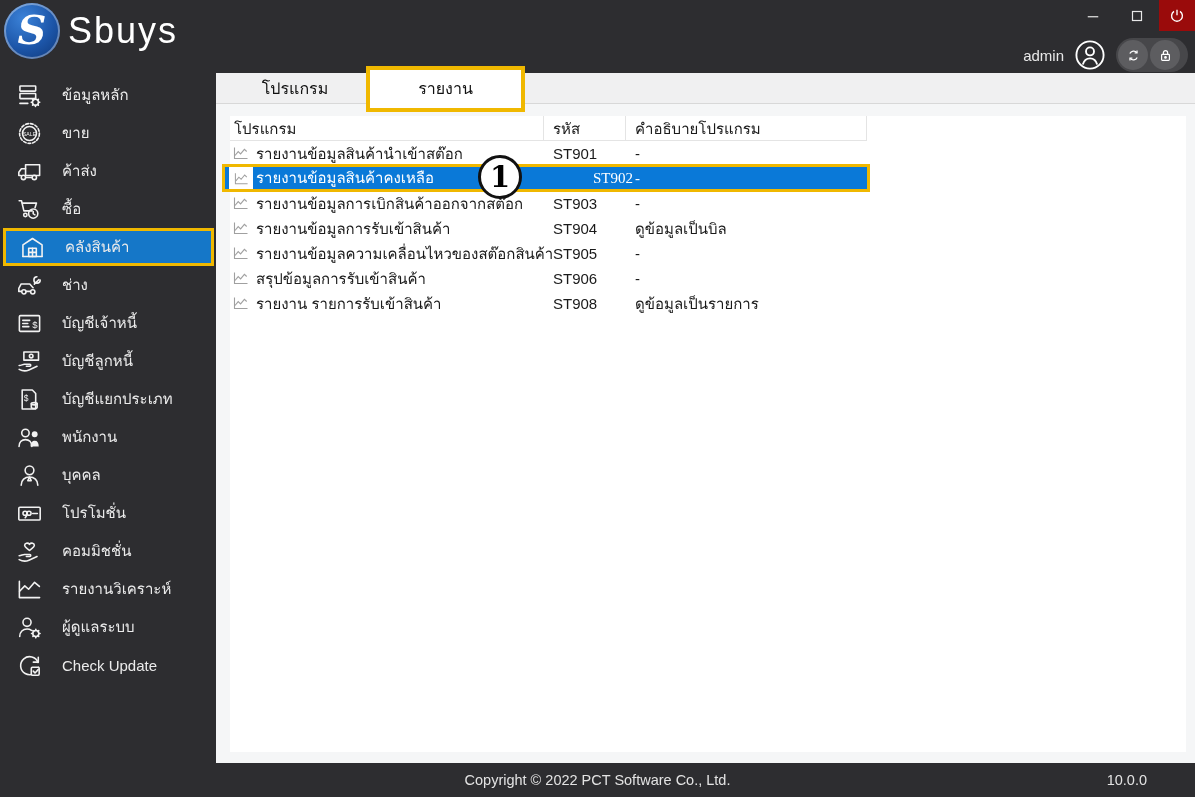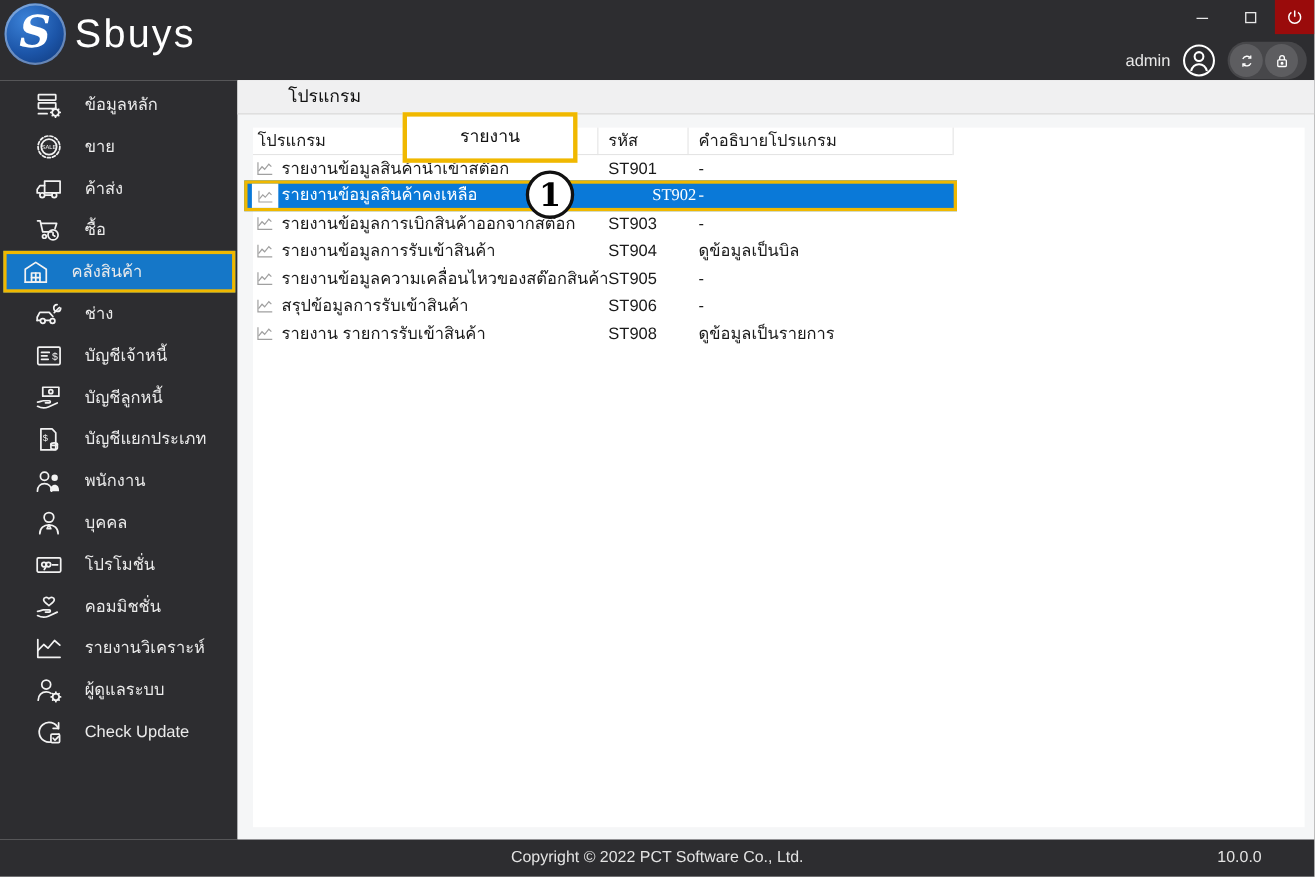--- a/index.html
+++ b/index.html
@@ -46,39 +46,39 @@
   .avatar-btn svg { width:32px; height:32px; }
   .pill { width:72px; height:34px; border-radius:17px; background:#47474a;
           display:flex; align-items:center; gap:2px; padding:2px; }
   .circle-btn { width:30px; height:30px; border-radius:50%; background:#5d5d60;
                 display:flex; align-items:center; justify-content:center;
                 color:#fff; cursor:pointer; }
   .circle-btn svg { width:17px; height:17px; }
 
   
   .side-menu { position:absolute; left:0; top:3px; width:216px; }
-  .side-item { height:38px; display:flex; align-items:center; padding-left:29px;
+  .side-item { height:38px; display:flex; align-items:center; padding-left:14px;
                gap:18px; cursor:pointer; }
   .side-icon { width:30px; height:30px; color:#f2f2f2; display:flex;
                align-items:center; justify-content:center; flex:0 0 30px; }
   .side-icon svg { width:27px; height:27px; }
   .side-label { color:#ebebeb; font-size:15px; white-space:nowrap; }
   .side-item.selected { background:var(--blueside); border:3px solid var(--yellow);
                         margin:0 2px 0 3px; padding-left:11px; }
 
   
   .content { position:absolute; left:216px; top:73px; width:979px; height:690px;
              background:#f5f6f7; z-index:3; }
   .tabstrip { position:absolute; left:0; top:0; right:0; height:31px;
               background:#f0f0f1; border-bottom:1px solid #d8d8d8; }
   .tab { position:absolute; text-align:center; font-size:16px; color:#111;
          cursor:pointer; }
   .tab.inactive { left:6px; top:0; width:146px; height:31px; line-height:31px; }
   .tab.active { left:150px; top:-7px; width:159px; height:46px; line-height:38px;
-                background:#fff; border:4px solid var(--yellow); z-index:6;margin-top:36px; }
+                background:#fff; border:4px solid var(--yellow); z-index:6; }
 
   .panel { position:absolute; left:14px; top:43px; width:956px; height:636px;
            background:#fff; }
 
   .thead { position:relative; height:25px; width:636px;
            border-bottom:1px solid #e4e4e4; font-size:15px; color:#1a1a1a; }
   .thead .hc { position:absolute; top:0; line-height:25px; white-space:nowrap; }
   .thead .vline { position:absolute; top:0; width:1px; height:25px; background:#e4e4e4; }
 
   .trow { position:relative; height:25px; font-size:15px; color:#1a1a1a; cursor:pointer; }

